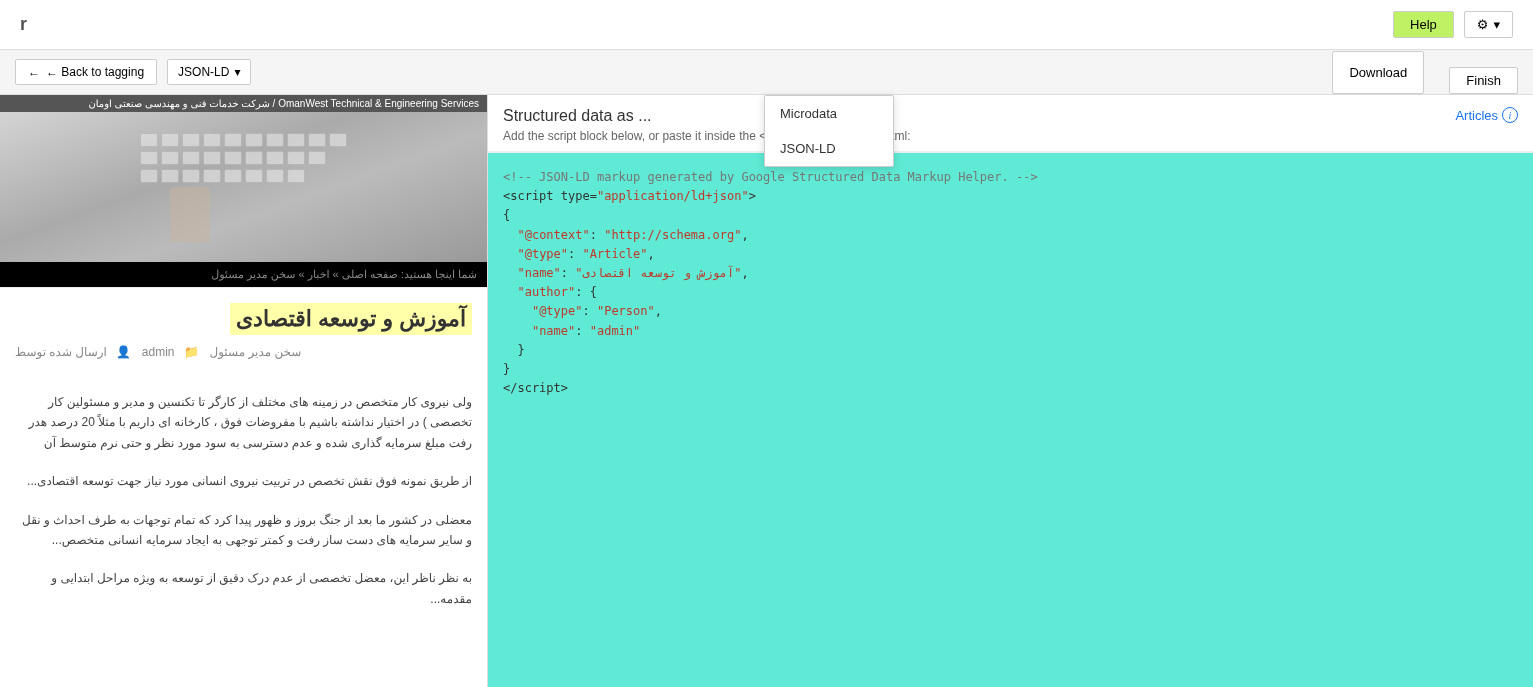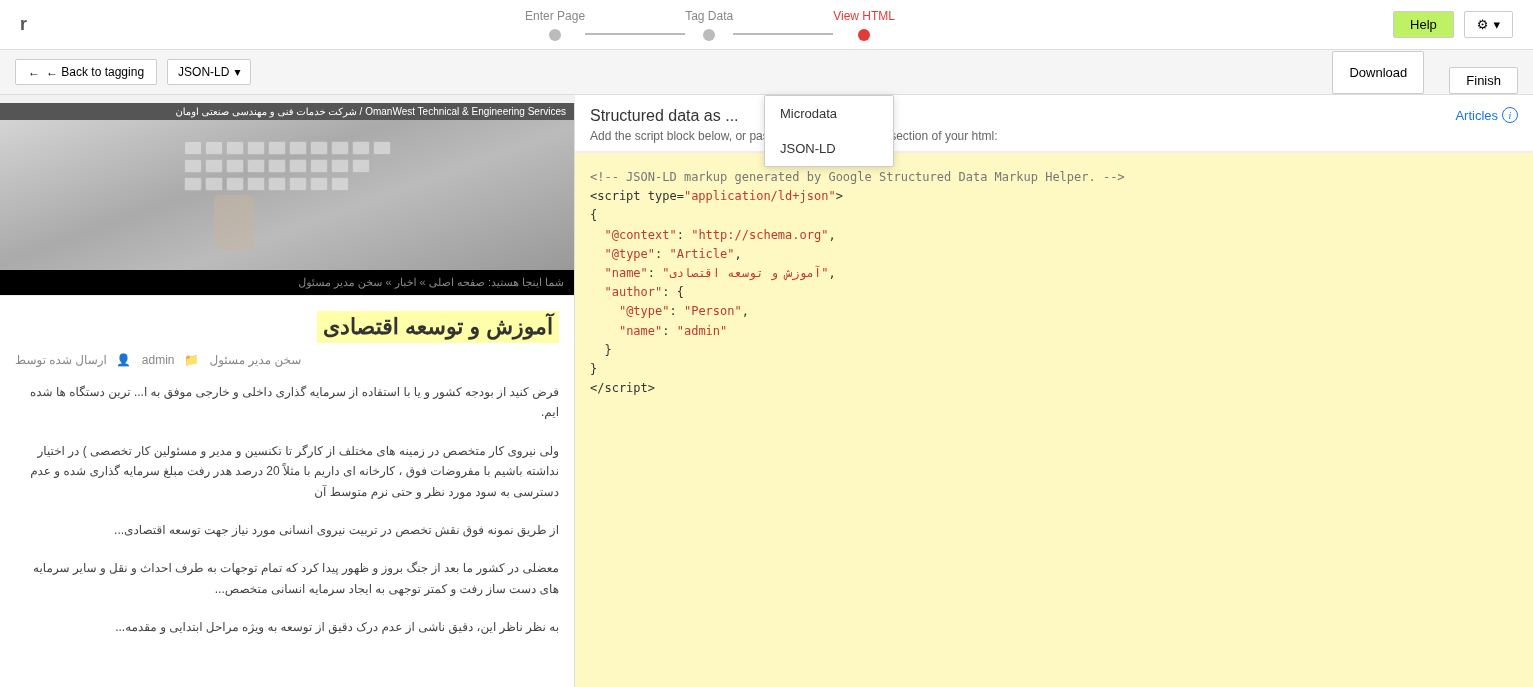--- a/index.html
+++ b/index.html
@@ -137,26 +137,25 @@
     }
 
     
     .main-content {
       display: flex;
       height: calc(687px - 95px);
     }
 
     
     .left-panel {
-      width: 575px;
+      width: 488px;
       background: #fff;
       border-right: 1px solid #ddd;
       overflow-y: auto;
       flex-shrink: 0;
-      margin-top: 8px;
     }
     .page-header-bar {
       background: #555;
       color: #fff;
       font-size: 10px;
       padding: 3px 8px;
       text-align: right;
       direction: rtl;
     }
     .breadcrumb-bar {
@@ -226,21 +225,21 @@
       align-items: flex-end;
       gap: 4px;
     }
     .add-script-text {
       font-size: 12px;
       color: #666;
       margin-top: 4px;
     }
     .code-area {
       flex: 1;
-      background: #fef9c3;
+      background: #5eead4;
       padding: 15px;
       overflow-y: auto;
       font-family: 'Courier New', monospace;
       font-size: 12px;
       color: #333;
       border-top: 1px solid #eee;
     }
     .code-area pre {
       white-space: pre-wrap;
       line-height: 1.6;
@@ -303,36 +302,20 @@
       font-style: italic;
       font-family: serif;
     }
   </style>
 </head>
 <body>
 
 <div class="top-nav">
   <div class="top-nav-left">r</div>
 
-  <div class="steps-row">
-    <div class="step-unit">
-      <span class="label">Enter Page</span>
-      <div class="dot"></div>
-    </div>
-    <div class="connector-line"></div>
-    <div class="step-unit">
-      <span class="label">Tag Data</span>
-      <div class="dot"></div>
-    </div>
-    <div class="connector-line"></div>
-    <div class="step-unit">
-      <span class="label active">View HTML</span>
-      <div class="dot active"></div>
-    </div>
-  </div>
 
   <div class="top-nav-right">
     <button class="help-btn">Help</button>
     <button class="settings-btn">
       <span>⚙</span>
       <span>▾</span>
     </button>
   </div>
 </div>
 
@@ -409,29 +392,28 @@
 
     <div class="article-content">
       <div class="article-title">آموزش و توسعه اقتصادی</div>
       <div class="article-meta">
         <span>سخن مدیر مسئول</span>
         <span style="color:#aaa;">📁</span>
         <span>admin</span>
         <span style="color:#aaa;">👤</span>
         <span>ارسال شده توسط</span>
       </div>
-      <div class="article-text">فرض کنید از بودجه کشور و یا با استفاده از سرمایه گذاری داخلی و خارجی موفق به ا... ترین دستگاه ها شده ایم.</div>
       <br>
       <div class="article-text">ولی نیروی کار متخصص در زمینه های مختلف از کارگر تا تکنسین و مدیر و مسئولین کار تخصصی ) در اختیار نداشته باشیم با مفروضات فوق ، کارخانه ای داریم با مثلاً 20 درصد هدر رفت مبلغ سرمایه گذاری شده و عدم دسترسی به سود مورد نظر و حتی نرم متوسط آن</div>
       <br>
       <div class="article-text">از طریق نمونه فوق نقش تخصص در تربیت نیروی انسانی مورد نیاز جهت توسعه اقتصادی...</div>
       <br>
       <div class="article-text">معضلی در کشور ما بعد از جنگ بروز و ظهور پیدا کرد که تمام توجهات به طرف احداث و نقل و سایر سرمایه های دست ساز رفت و کمتر توجهی به ایجاد سرمایه انسانی متخصص...</div>
       <br>
-      <div class="article-text">به نظر ناظر این، دقیق ناشی از عدم درک دقیق از توسعه به ویژه مراحل ابتدایی و مقدمه...</div>
+      <div class="article-text">به نظر ناظر این، معضل تخصصی از عدم درک دقیق از توسعه به ویژه مراحل ابتدایی و مقدمه...</div>
     </div>
   </div>
 
   <div class="right-panel">
     <div class="right-panel-header">
       <div>
         <div class="structured-data-title">
           <span>Structured data as</span>
           <span>...</span>
         </div>

